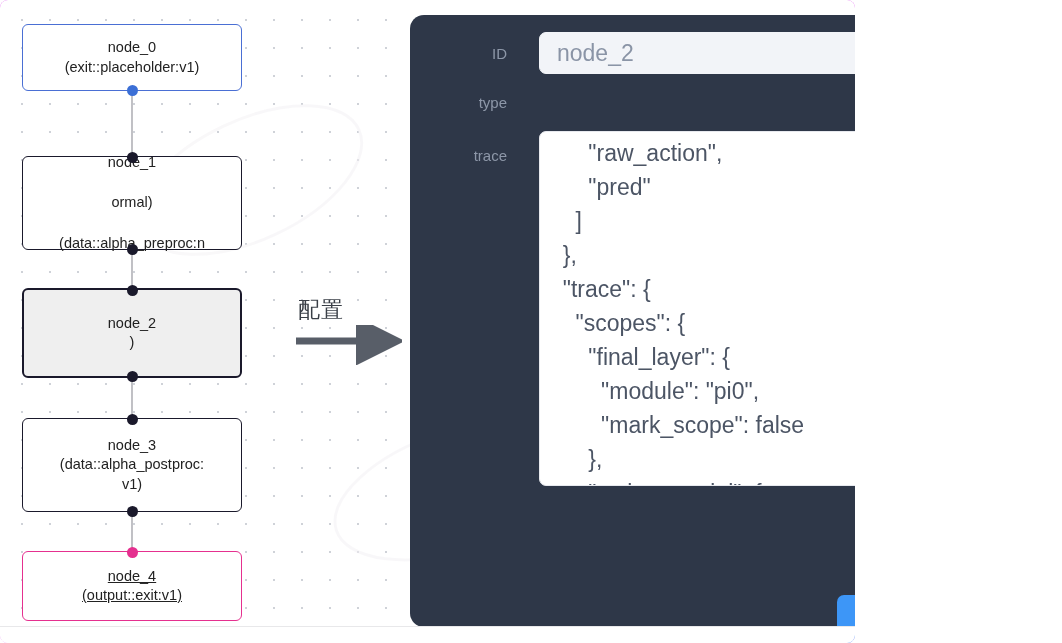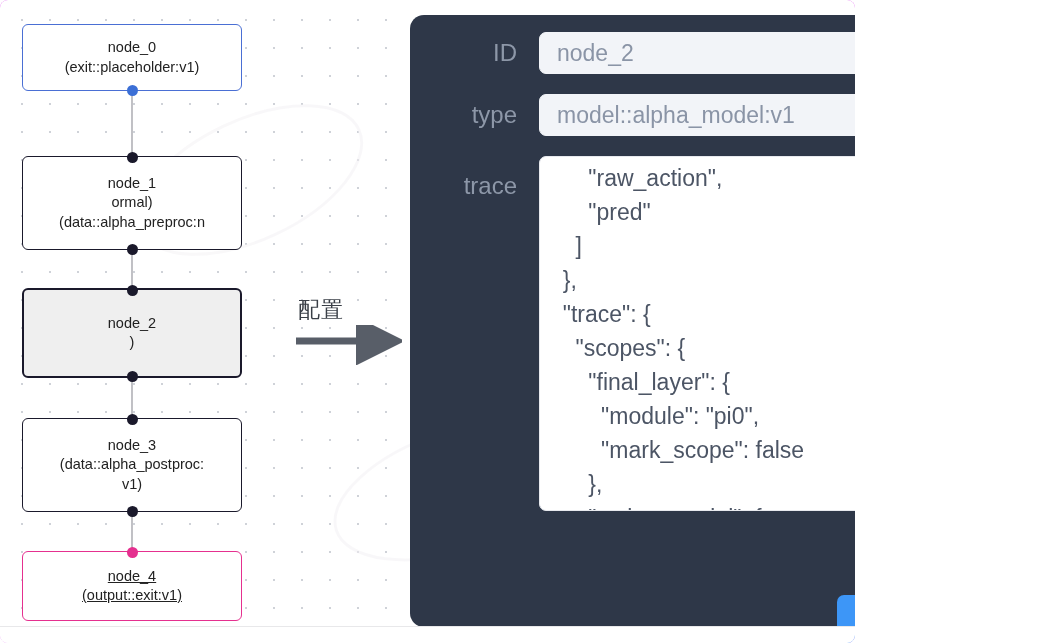--- a/index.html
+++ b/index.html
@@ -113,23 +113,23 @@
 
   .field-row {
     display: flex;
     align-items: center;
     margin-bottom: 20px;
   }
   .field-label {
     width: 112px;
     flex: 0 0 112px;
     text-align: right;
-    padding-right: 22px;
+    padding-right: 32px;
     color: #8d97a8;
-    font-size: 24px;
+    font-size: 15px;
     font-family: "Liberation Sans", sans-serif;
   }
   .field-input {
     flex: 1 1 auto;
     height: 42px;
     background: #f2f4f8;
     border: 1px solid #f2f4f8;
     border-radius: 7px;
     color: #8a94a6;
     font-size: 23px;
@@ -235,21 +235,21 @@
       <line x1="132" y1="512" x2="132" y2="551"></line>
     </g>
   </svg>
 
   <div class="node sel-blue" style="left:22px; top:24px; width:220px; height:67px;">
     <span class="nline">node_0</span>
     <span class="nline">(exit::placeholder:v1)</span>
     <span class="handle bottom blue"></span>
   </div>
 
-  <div class="node" style="left:22px; top:156px; width:220px; height:94px;">
+  <div class="node" style="left:22px; top:156px; width:220px; height:94px;gap:21px;">
     <span class="nline">node_1</span>
     <span class="nline">ormal)</span>
     <span class="nline">(data::alpha_preproc:n</span>
     <span class="handle top"></span>
     <span class="handle bottom"></span>
   </div>
 
   <div class="node selected" style="left:22px; top:288px; width:220px; height:90px;">
     <span class="nline">node_2</span>
     <span class="nline">)</span>
@@ -285,21 +285,20 @@
 
   <div id="config-panel">
 
     <div class="field-row">
       <div class="field-label">ID</div>
       <input class="field-input" type="text" value="node_2" style="">
     </div>
 
     <div class="field-row">
       <div class="field-label">type</div>
-      <input class="field-input" type="text" value="model::alpha_model:v1" style="">
     </div>
 
     <div class="field-row config-row">
       <div class="field-label">trace</div>
       <div id="config-textarea-wrap">
         <textarea id="config-textarea" spellcheck="false" style="">      "raw_action",
       "pred"
     ]
   },
   "trace": {

